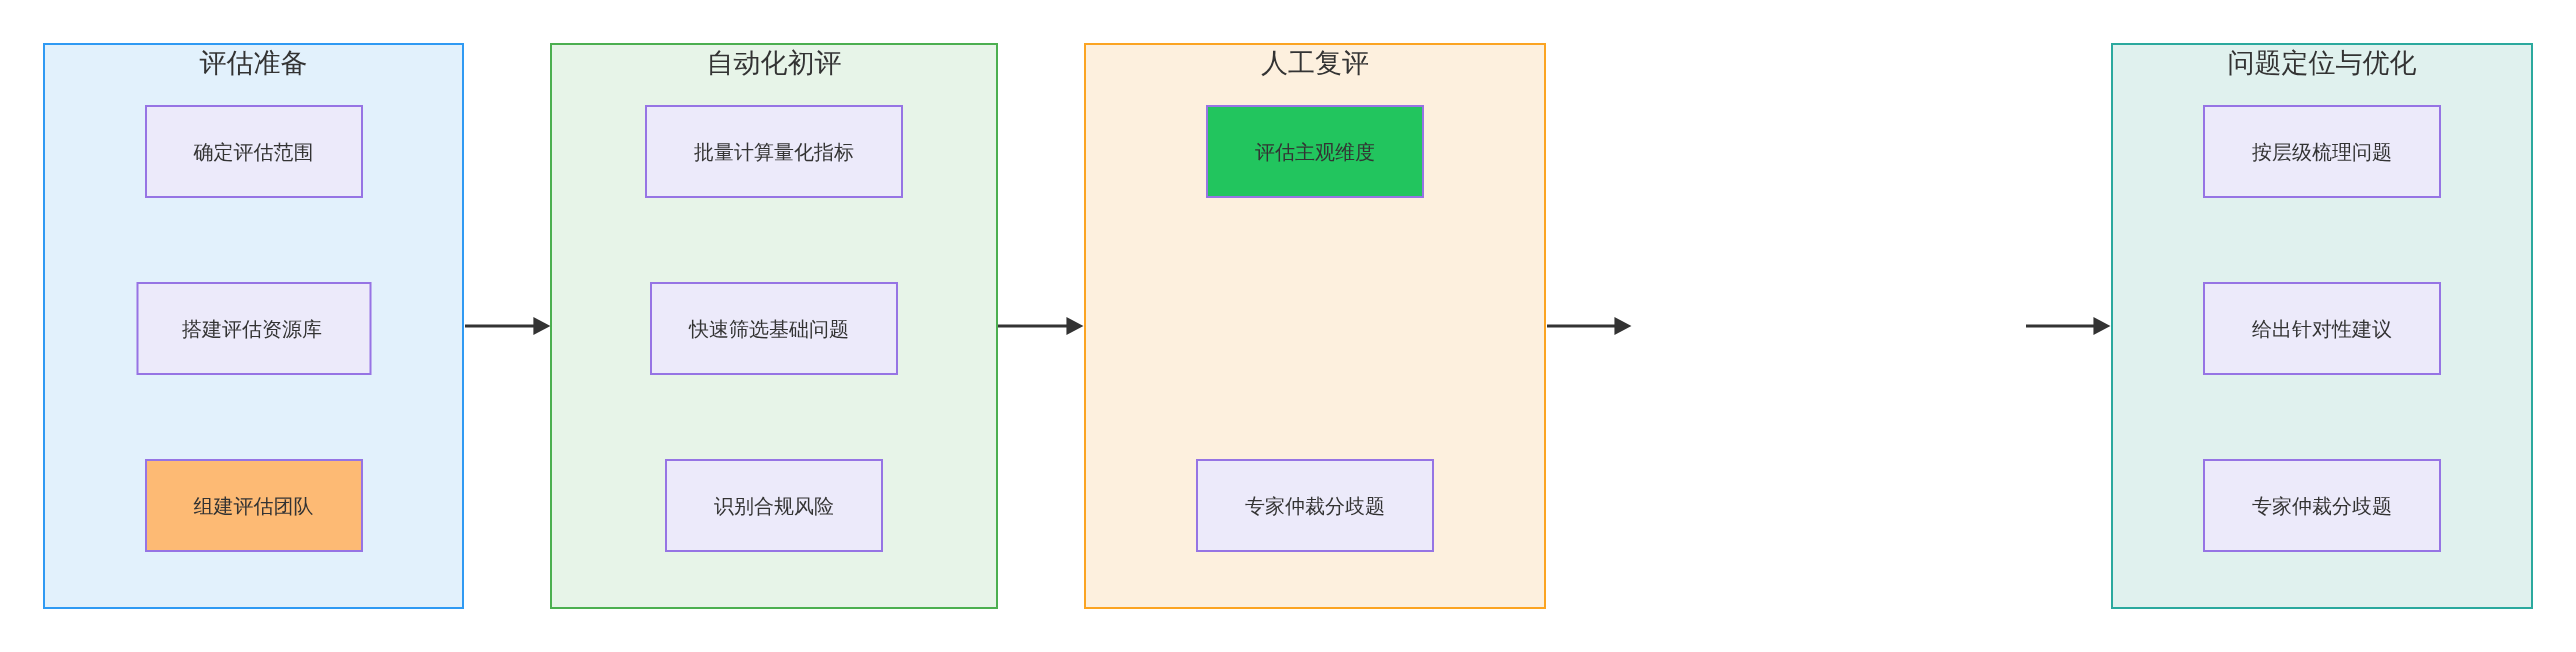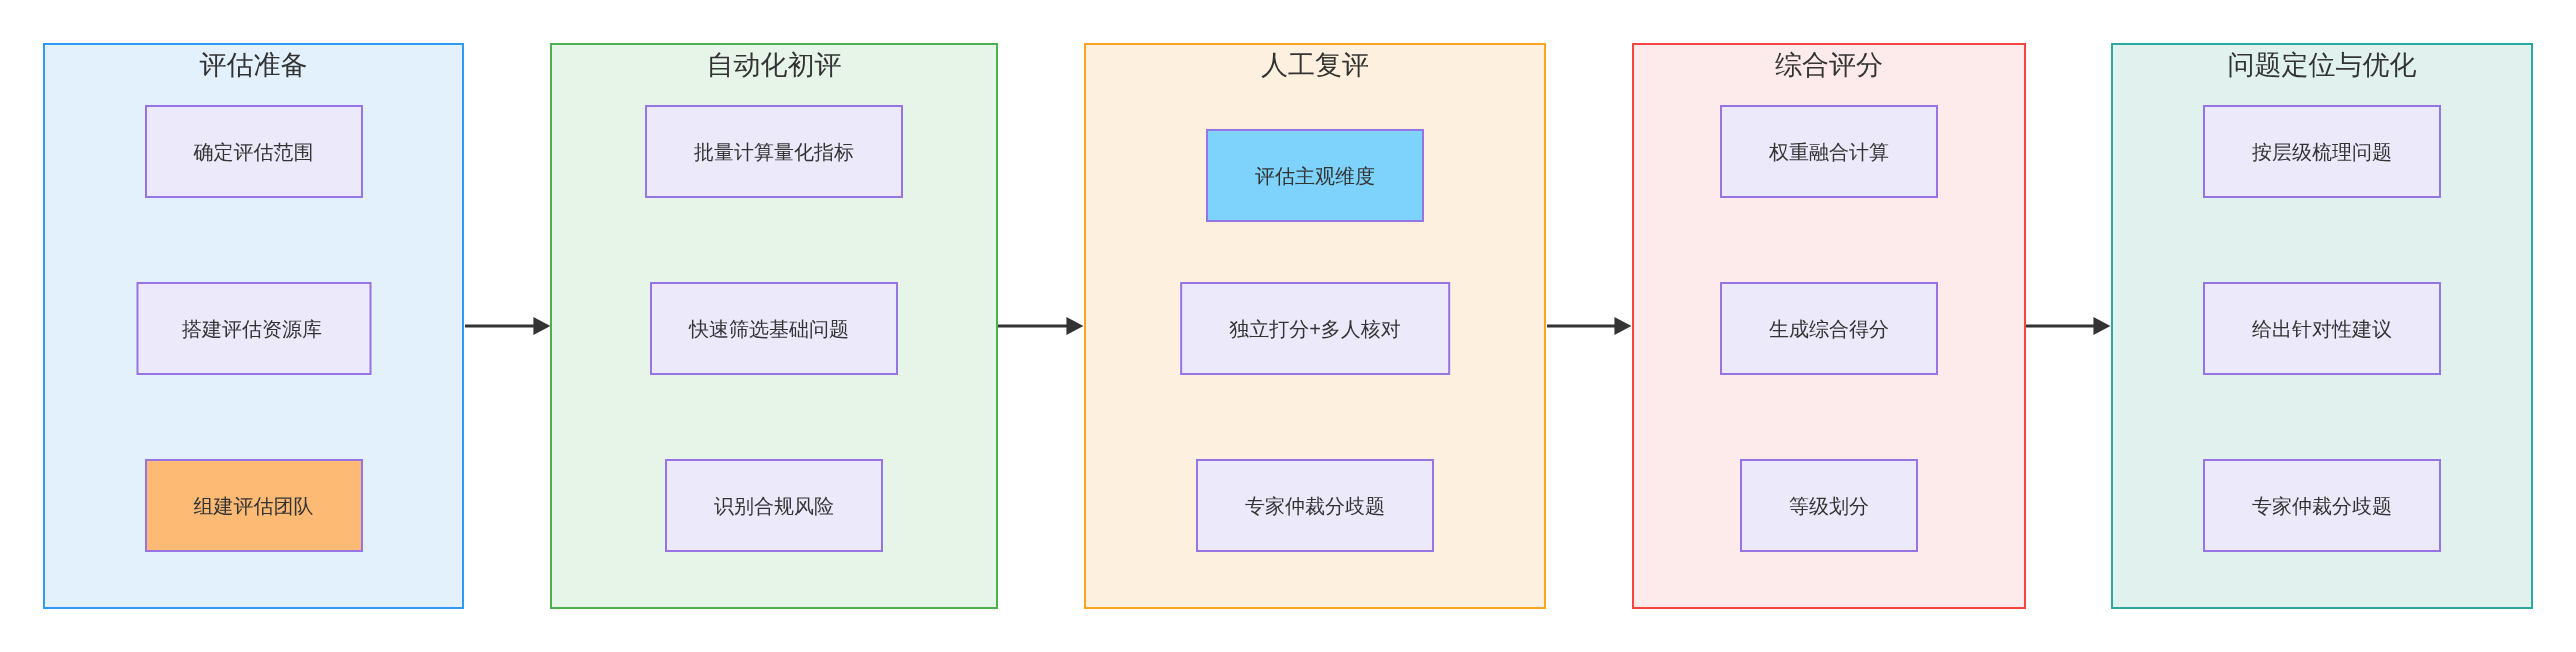--- a/index.html
+++ b/index.html
@@ -26,20 +26,21 @@
   }
   .stage-title {
     margin: 0;
     padding-top: 5.1px;
     width: 100%;
     text-align: center;
     font-size: 27px;
     line-height: 30px;
     font-weight: 400;
     color: #333333;
+    font-family: Liberation Mono, monospace;
   }
   .node {
     position: absolute;
     left: 50%;
     transform: translateX(-50%);
     height: 93px;
     box-sizing: border-box;
     border: 2.3px solid #9674E4; 
     background: #ECEAFA;       
     display: flex;
@@ -99,48 +100,33 @@
     </div>
   </section>
 
   <svg class="arrow" style="left:998px" width="86" height="32" viewBox="0 0 152 56">
     <line class="arrow-line" x1="0" y1="28" x2="123" y2="28" stroke="#333333" stroke-width="5"></line>
     <polygon class="arrow-head" points="121,12 151,28 121,44" fill="#333333"></polygon>
   </svg>
 
   <section class="stage" style="left: 1084px; width: 462px; border-color: rgb(251, 164, 34); background: rgb(253, 240, 222);">
     <h2 class="stage-title">人工复评</h2>
-    <div class="node node-1" style="border-color: rgb(150, 116, 228); background: #7dd3fc; margin-top: 24px;">
+    <div class="node node-1" style="border-color: rgb(150, 116, 228); background: #22c55e;">
       <span class="node-label">评估主观维度</span>
-    </div>
-    <div class="node node-2" style="border-color: rgb(150, 116, 228); background: rgb(236, 234, 250);">
-      <span class="node-label">独立打分+多人核对</span>
     </div>
     <div class="node node-3" style="border-color: rgb(150, 116, 228); background: rgb(236, 234, 250);">
       <span class="node-label">专家仲裁分歧题</span>
     </div>
   </section>
 
   <svg class="arrow" style="left:1547px" width="85" height="32" viewBox="0 0 150 56">
     <line class="arrow-line" x1="0" y1="28" x2="121" y2="28" stroke="#333333" stroke-width="5"></line>
     <polygon class="arrow-head" points="119,12 149,28 119,44" fill="#333333"></polygon>
   </svg>
 
-  <section class="stage" style="left: 1632px; width: 394px; border-color: rgb(244, 69, 62); background: rgb(253, 234, 235);">
-    <h2 class="stage-title">综合评分</h2>
-    <div class="node node-1" style="border-color: rgb(150, 116, 228); background: rgb(236, 234, 250);">
-      <span class="node-label">权重融合计算</span>
-    </div>
-    <div class="node node-2" style="border-color: rgb(150, 116, 228); background: rgb(236, 234, 250);">
-      <span class="node-label">生成综合得分</span>
-    </div>
-    <div class="node node-3" style="border-color: rgb(150, 116, 228); background: rgb(236, 234, 250);">
-      <span class="node-label">等级划分</span>
-    </div>
-  </section>
 
   <svg class="arrow" style="left:2026px" width="85" height="32" viewBox="0 0 150 56">
     <line class="arrow-line" x1="0" y1="28" x2="121" y2="28" stroke="#333333" stroke-width="5"></line>
     <polygon class="arrow-head" points="119,12 149,28 119,44" fill="#333333"></polygon>
   </svg>
 
   <section class="stage" style="left: 2111px; width: 422px; border-color: rgb(43, 169, 158); background: rgb(224, 241, 238);">
     <h2 class="stage-title">问题定位与优化</h2>
     <div class="node node-1" style="border-color: rgb(150, 116, 228); background: rgb(236, 234, 250);">
       <span class="node-label">按层级梳理问题</span>

